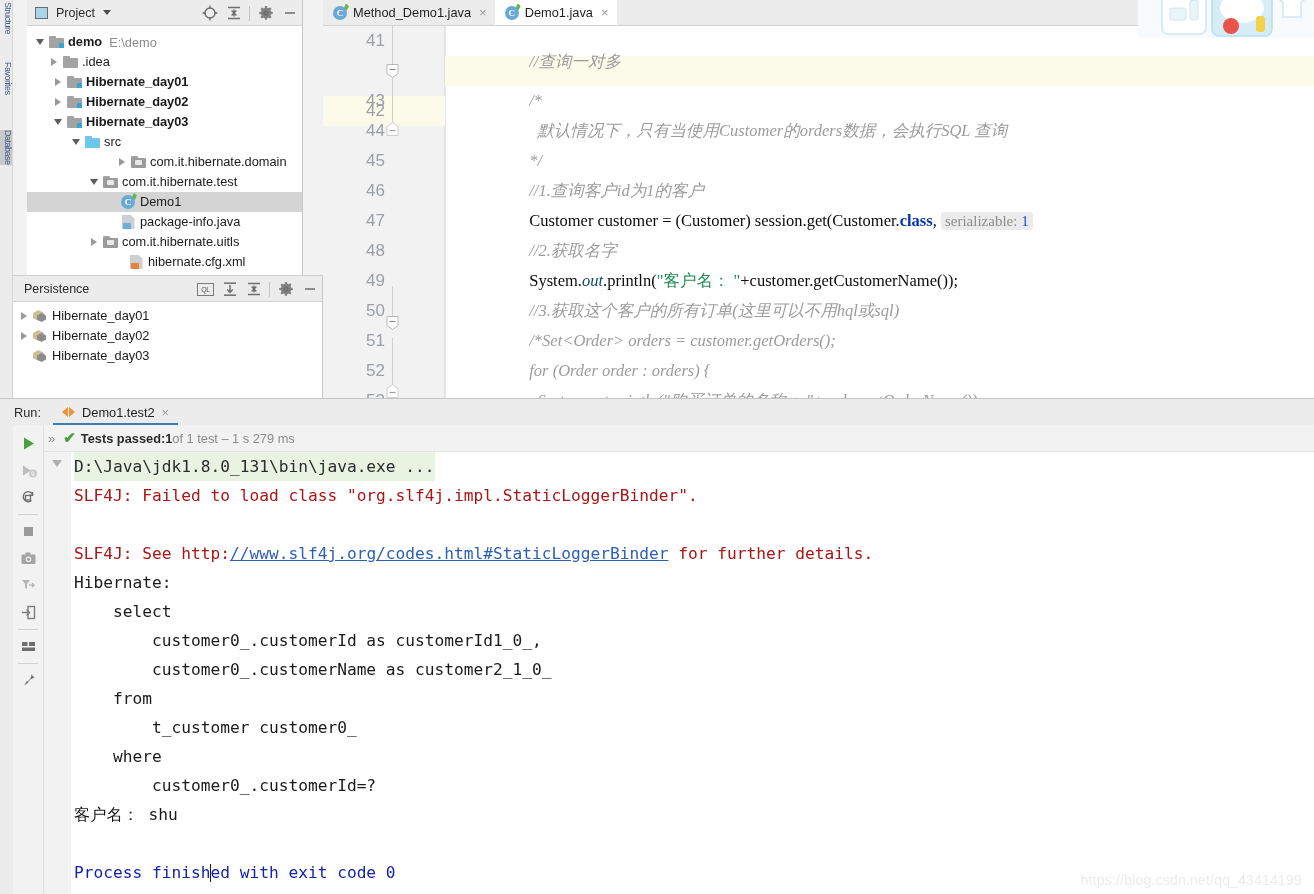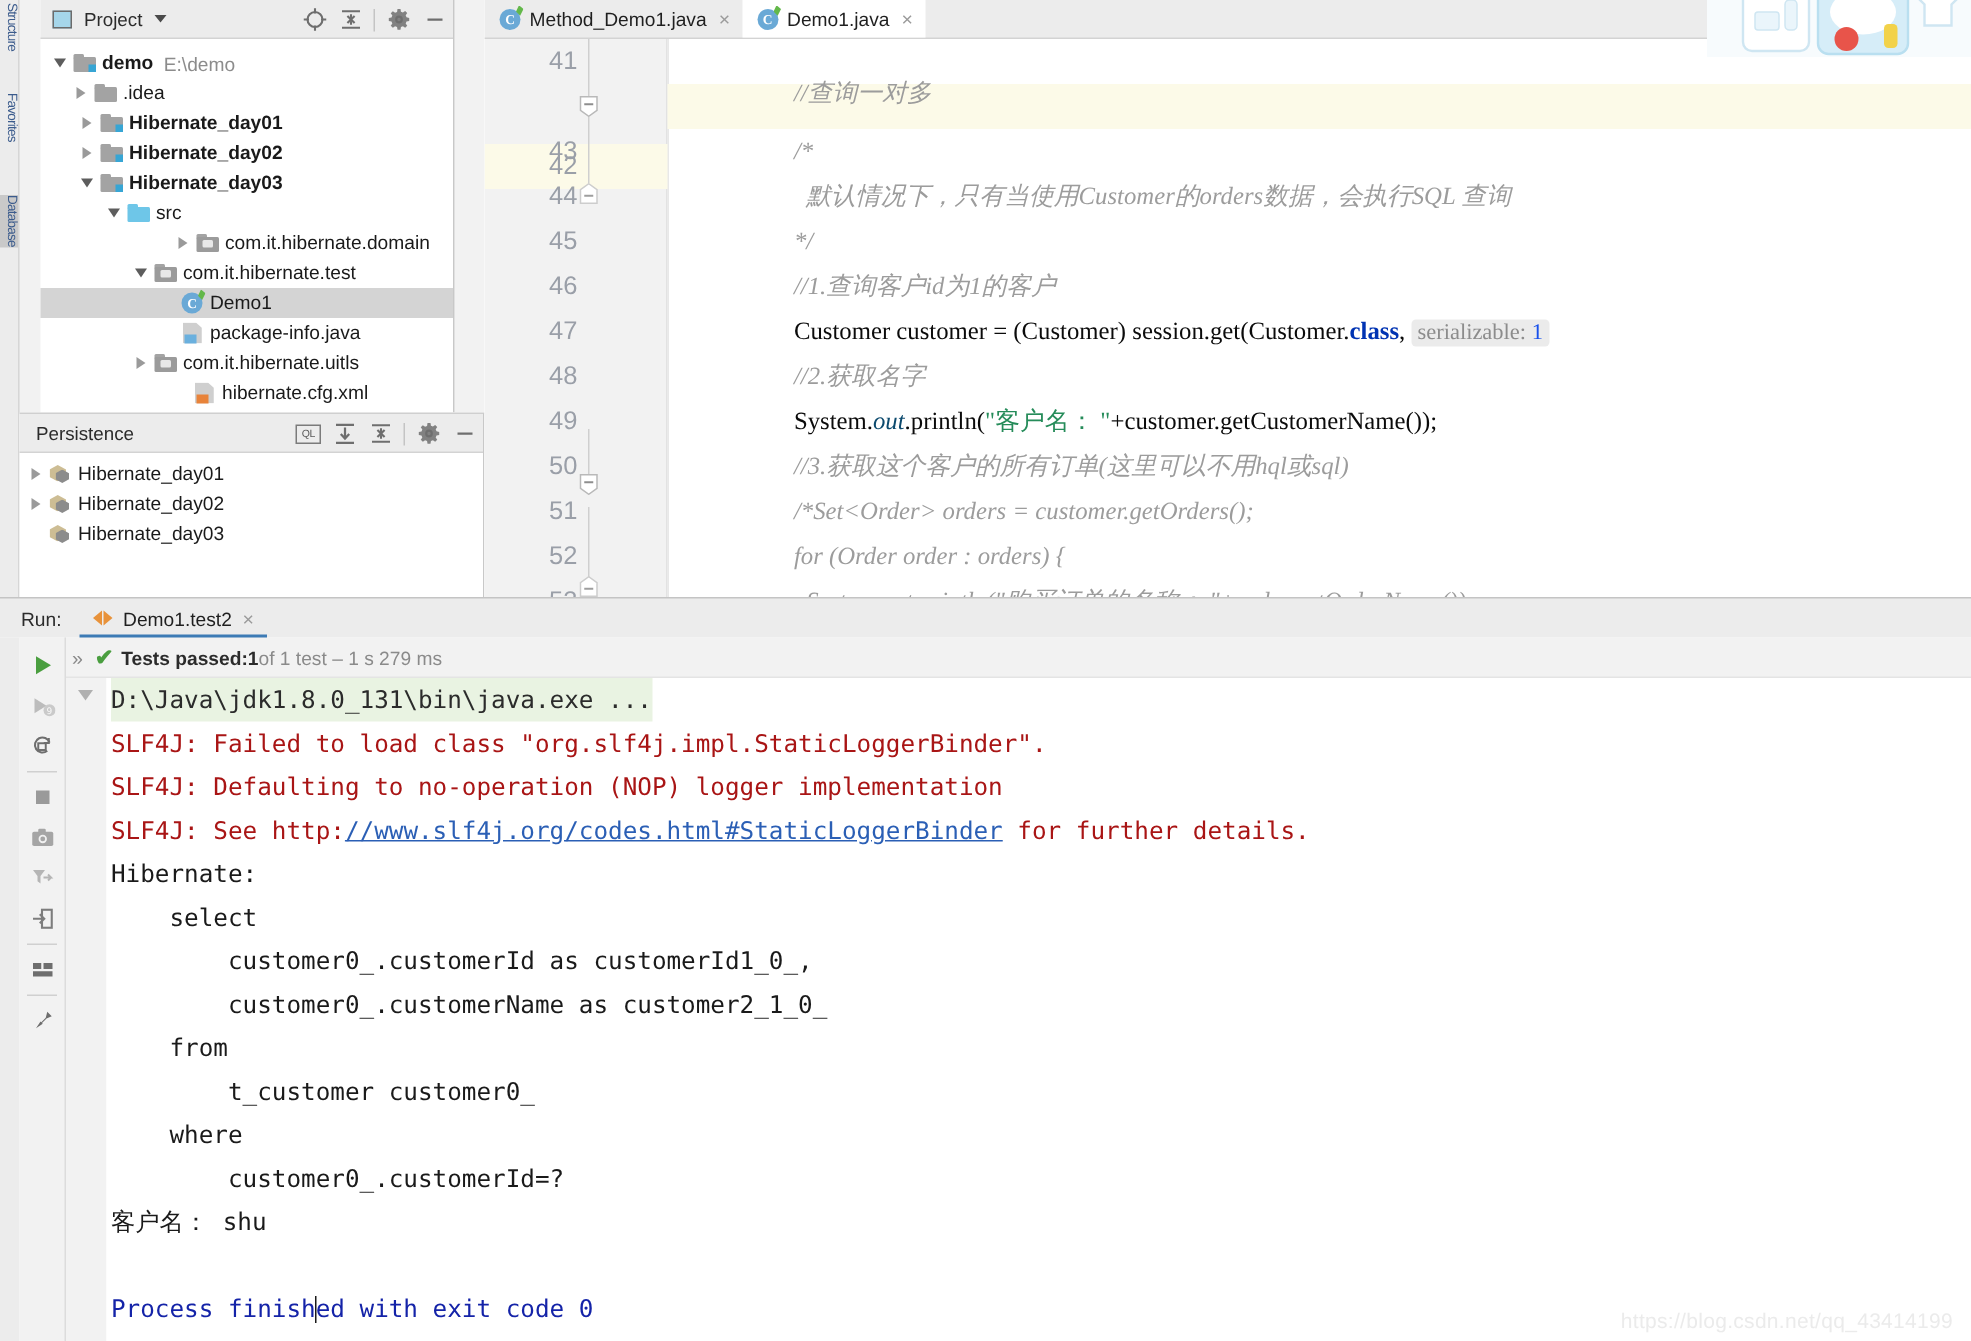--- a/index.html
+++ b/index.html
@@ -725,21 +725,20 @@
       <span class="st-dim"> of 1 test – 1 s 279 ms</span>
     </div>
 
     <div class="console-rail">
       <span class="tri"></span>
     </div>
 
     <div class="console">
       <div class="oline o-cmd" style="top:0px;">D:\Java\jdk1.8.0_131\bin\java.exe ...</div>
       <div class="oline o-err" style="top:29px;">SLF4J: Failed to load class "org.slf4j.impl.StaticLoggerBinder".</div>
-      <div class="oline o-err" style="top:58px;">SLF4J: Defaulting to no-operation (NOP) logger implementation</div>
       <div class="oline o-err" style="top:87px;"><span>SLF4J: See http:</span><span class="o-link">//www.slf4j.org/codes.html#StaticLoggerBinder</span><span> for further details.</span></div>
       <div class="oline o-black" style="top:116px;">Hibernate: </div>
       <div class="oline o-black" style="top:145px;">    select</div>
       <div class="oline o-black" style="top:174px;">        customer0_.customerId as customerId1_0_,</div>
       <div class="oline o-black" style="top:203px;">        customer0_.customerName as customer2_1_0_</div>
       <div class="oline o-black" style="top:232px;">    from</div>
       <div class="oline o-black" style="top:261px;">        t_customer customer0_</div>
       <div class="oline o-black" style="top:290px;">    where</div>
       <div class="oline o-black" style="top:319px;">        customer0_.customerId=?</div>
       <div class="oline o-black" style="top:348px;">客户名： shu</div>

